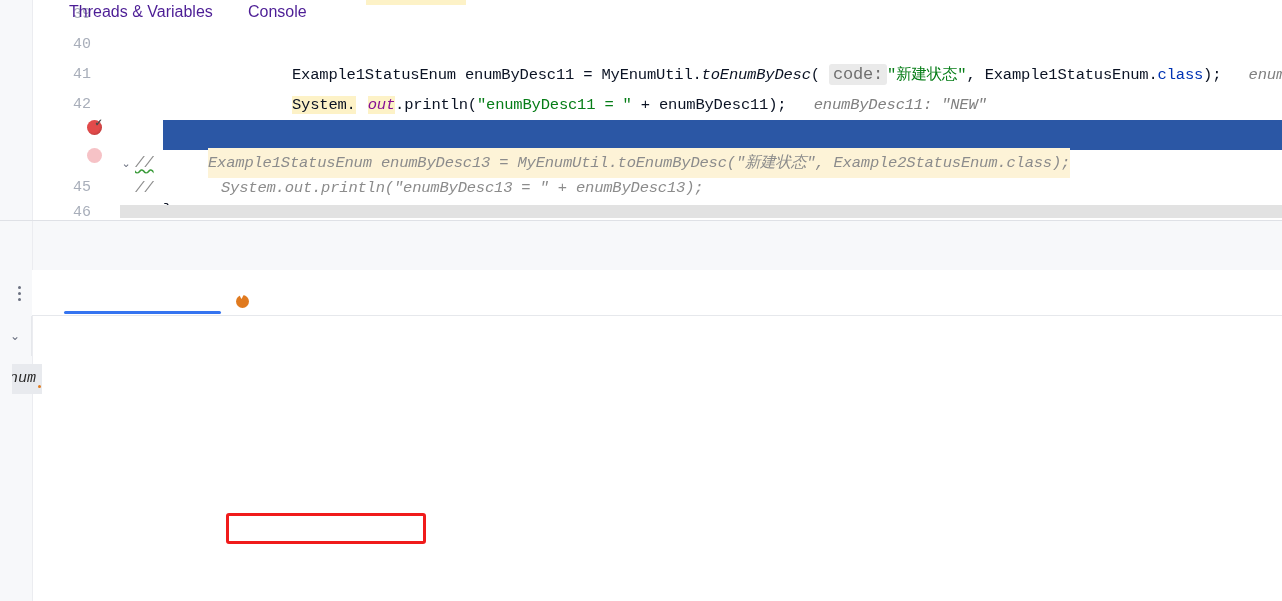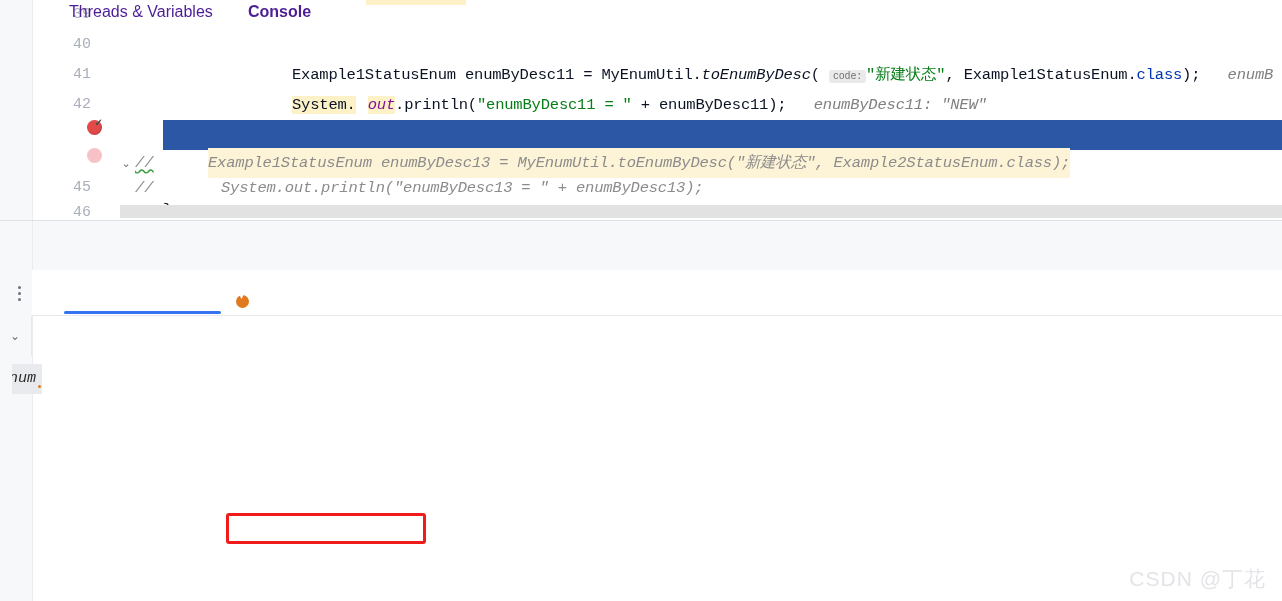--- a/index.html
+++ b/index.html
@@ -57,21 +57,21 @@
   .tok-strcn   { color: #067d17; }
   .tok-field   { color: #871094; font-style: italic; margin-left: 12px; }
   .tok-method  { color: #0b1324; font-style: italic; font-family: Liberation Mono, monospace; }
   .tok-class   { color: #0033b3; }
   .tok-comment { color: #8c8c8c; font-style: italic; }
   .tok-hint    { color: #808080; font-style: italic; }
   .tok-yellow  { background: #fdf2c7; }
   .tok-beige   { background: #fdf3d7; }
   .tok-paramhint {
     background: #eaeaea; color: #707070; border-radius: 3px;
-    padding: 1px 4px; font-size: 10px; font-style: normal;
+    padding: 1px 4px; font-size: 17px; font-style: normal;
   }
   .squiggle {
     text-decoration: underline wavy #3a9b3a; text-decoration-skip-ink: none;
   }
 
   .fold-arrow {
     position: absolute; left: 8px; width: 14px; text-align: center;
     font-size: 11px; color: #6b7180; line-height: 30px;
   }
   .cmt-slash {
@@ -307,26 +307,25 @@
 
   <div class="tabbar"></div>
   <div class="kebab">
       <span></span>
       <span></span>
       <span></span>
     </div>
   <div class="tab" style="left:69px;">Threads &amp; Variables</div>
   <div class="tab-underline" style="left:64px; top:311px; width:157px;"></div>
   <div class="console-dot"></div>
-  <div class="tab" style="left:248px;font-weight:bold;">Console</div>
+  <div class="tab" style="left:248px;">Console</div>
 
   <div class="eval-chevron">⌄</div>
   <div class="eval-divider"></div>
 
   <div class="left-tooltip">
     <span>num</span>
   </div>
 
   <div class="redbox" style="left:226px; top:513px; width:200px; height:31px;"></div>
 
-  <div class="watermark">CSDN @丁花</div>
 
 </div>
 
 </body></html>

